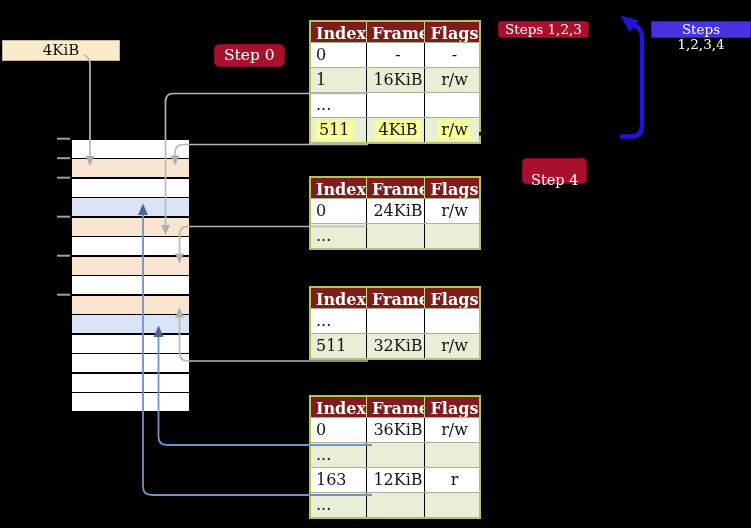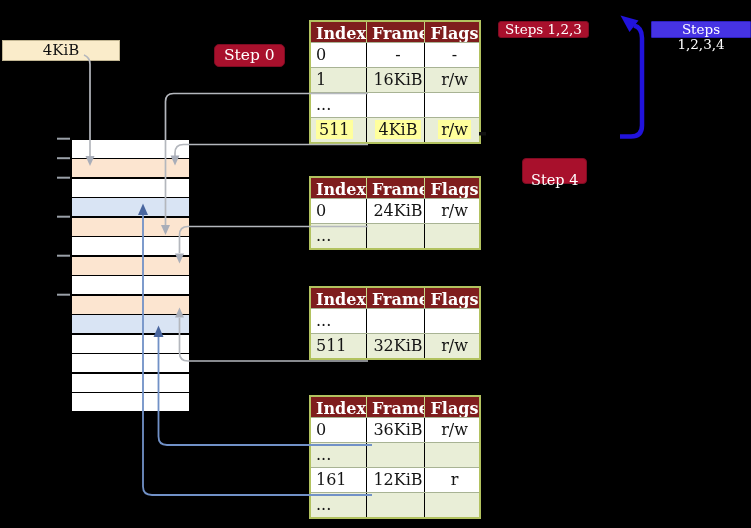--- a/index.html
+++ b/index.html
@@ -148,21 +148,21 @@
       <div class="cell">0</div>
       <div class="cell">36KiB</div>
       <div class="cell">r/w</div>
     </div>
     <div class="trow tbody-row green">
       <div class="cell">...</div>
       <div class="cell"></div>
       <div class="cell"></div>
     </div>
     <div class="trow tbody-row white">
-      <div class="cell">161</div>
+      <div class="cell">163</div>
       <div class="cell">12KiB</div>
       <div class="cell">r</div>
     </div>
     <div class="trow tbody-row green">
       <div class="cell">...</div>
       <div class="cell"></div>
       <div class="cell"></div>
     </div>
   </div>
 

